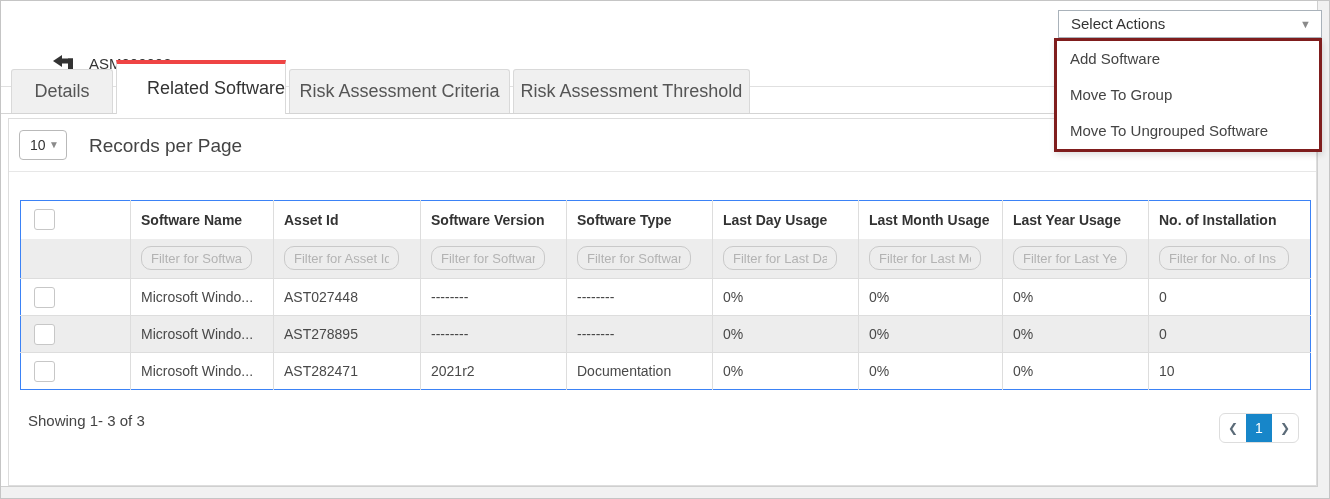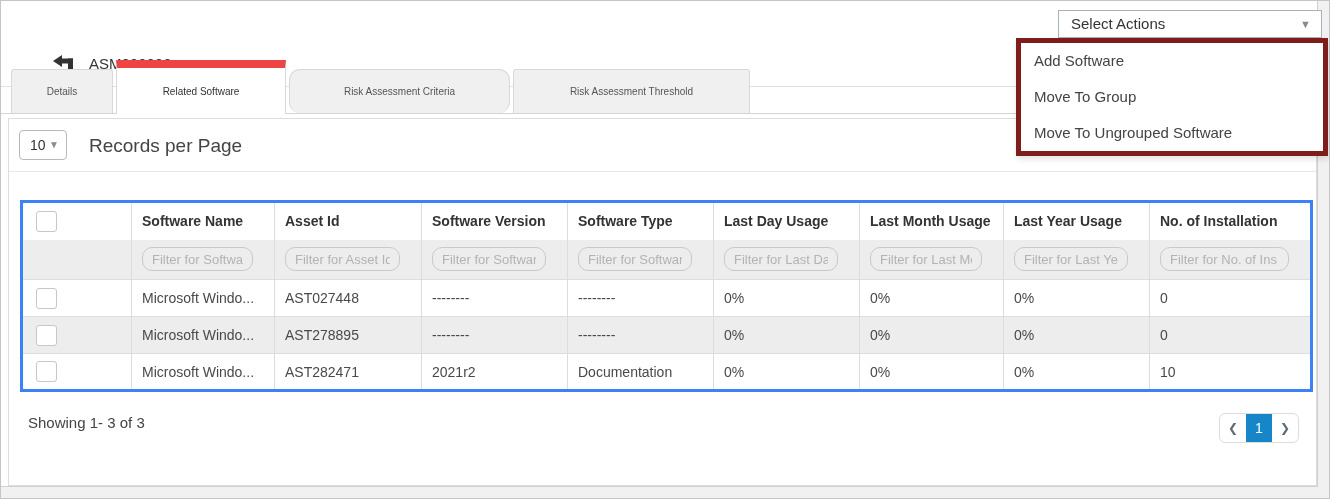--- a/index.html
+++ b/index.html
@@ -41,53 +41,53 @@
     position: absolute; top: 9px; right: 7px; width: 264px; height: 28px;
     background: #fff; border: 1px solid #a9b2ba;
     font-size: 15px; color: #333; line-height: 26px;
     padding-left: 12px; cursor: pointer; z-index: 70;
   }
   .actions-select .caret {
     position: absolute; right: 10px; top: 0; line-height: 26px;
     font-size: 11px; color: #8a8a8a;
   }
   .actions-menu {
-    position: absolute; top: 37px; right: 1px; width: 312px;
-    background: #fff; border: 5px solid #7f1d1d;
+    position: absolute; top: 37px; right: 7px; width: 268px;
+    background: #fff; border: 3px solid #7f1d1d;
     box-shadow: 1px 3px 6px rgba(0,0,0,0.12);
     z-index: 60;
   }
   .actions-menu .menu-item {
     height: 36px; line-height: 36px; padding-left: 13px;
     font-size: 15px; color: #444; cursor: pointer;
   }
   
   .tabbar {
     position: absolute; left: 0; right: 0; top: 58px; height: 55px;
     display: flex; align-items: flex-end;
     border-bottom: 1px solid #d4d4d4;
     padding-left: 10px;
   }
   .tab {
     height: 44px; line-height: 43px; text-align: center;
     background: #f0f0f0; border: 1px solid #d9d9d9; border-bottom: none;
     border-radius: 3px 3px 0 0;
-    font-size: 10px; color: #555; margin-right: 3px; cursor: pointer; margin-top: 46px;
+    font-size: 18px; color: #555; margin-right: 3px; cursor: pointer; margin-top: 46px;
   }
   .tab.active {
     height: 54px; line-height: 48px;
     background: #fff;
-    border-top: 8px solid #ef4444;
+    border-top: 4px solid #ef4444;
     border-left: 1px solid #d9d9d9; border-right: 1px solid #d9d9d9;
     border-radius: 0;
-    margin-bottom: -1px; z-index: 2; color: #333;
+    margin-bottom: -1px; z-index: 2; color: #333; text-align: right;
   }
   .tab-details { width: 102px; }
   .tab-related { width: 170px; }
-  .tab-criteria { width: 221px; border-radius: 11px; }
+  .tab-criteria { width: 221px; }
   .tab-threshold { width: 237px; }
   
   .panel {
     position: absolute; left: 7px; right: 0; top: 117px; bottom: 0;
     border: 1px solid #ddd;
   }
   .records-row {
     position: relative; height: 53px; border-bottom: 1px solid #e7e7e7;
   }
   .records-select {
@@ -102,21 +102,21 @@
   }
   .records-label {
     position: absolute; left: 80px; top: 0; line-height: 53px;
     font-size: 19px; color: #444;
   }
   
   .grid {
     margin: 28px 0 10px 11px;
     width: 1290px;
     border-collapse: collapse; table-layout: fixed;
-    border: 3px solid #3b82f6;
+    border: 1px solid #3b82f6;
   }
   .grid th, .grid td {
     border-left: 1px solid #ddd;
     font-size: 14px; text-align: left;
     padding-left: 10px; overflow: hidden; white-space: nowrap;
   }
   .grid th:first-child, .grid td:first-child { border-left: none; padding-left: 13px; }
   .grid thead tr { height: 38px; }
   .grid tr.filter-row { height: 40px; background: #ededed; }
   .grid tbody tr.data-row { height: 37px; border-top: 1px solid #ddd; }

